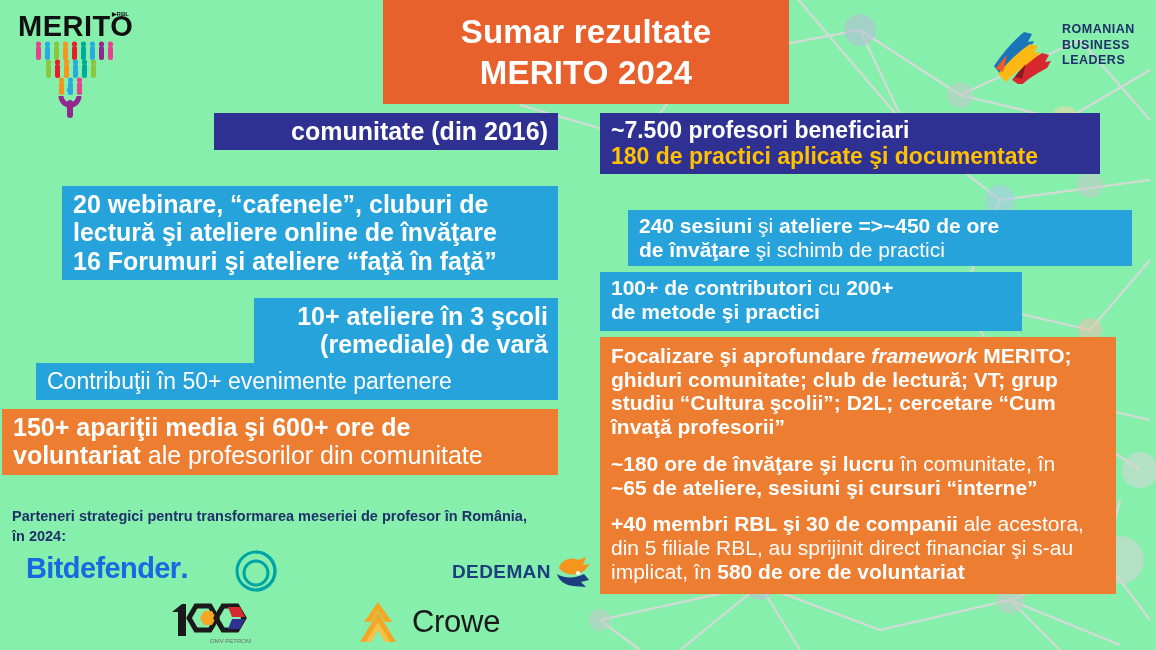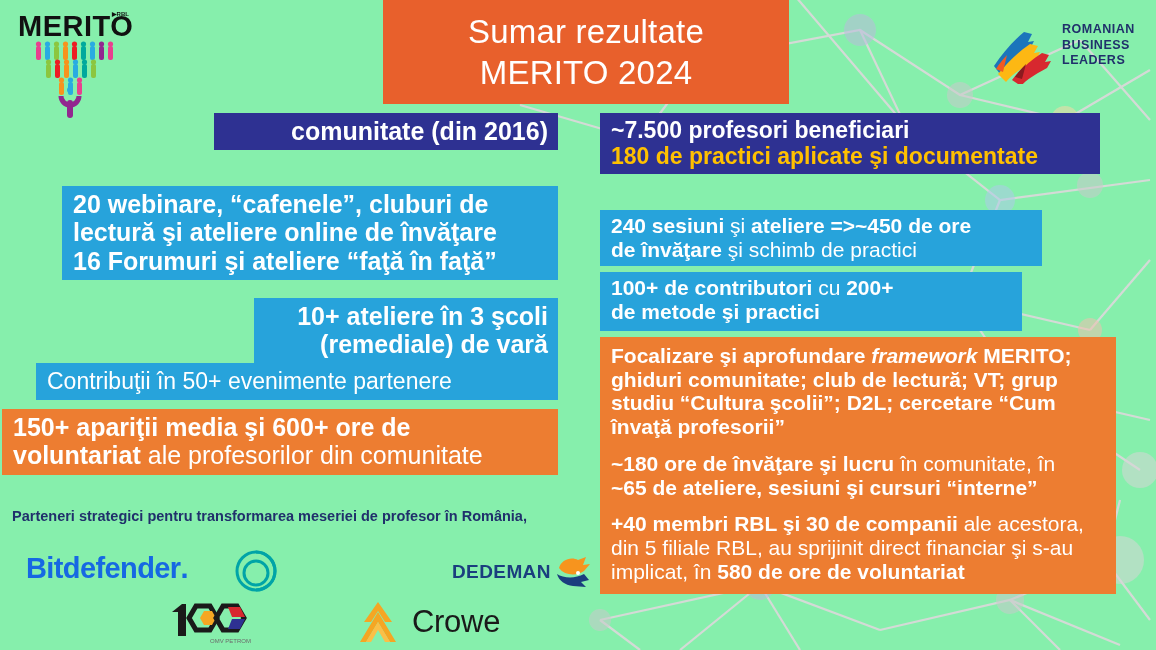--- a/index.html
+++ b/index.html
@@ -29,21 +29,21 @@
   
   #title-band {
     position: absolute; left: 383px; top: 0px;
     width: 406px; height: 104px;
     background: #E8602C;
     z-index: 6;
     display: flex; flex-direction: column;
     align-items: center; justify-content: center;
   }
   #title-band .tline {
-    color: #ffffff; font-weight: normal; font-size: 33px;
+    color: #ffffff; font-weight: bold; font-size: 33px;
     line-height: 41px; letter-spacing: .2px; white-space: nowrap;
   }
   
   #rbl-logo {
     position: absolute; left: 988px; top: 22px;
     width: 160px; height: 76px; z-index: 6;
     display: flex; align-items: flex-start; gap: 8px;
   }
   #rbl-logo .rbl-mark { width: 66px; height: 62px; flex: 0 0 auto; }
   #rbl-logo .rbl-words {
@@ -72,21 +72,21 @@
   #lb2 .ln { font-size: 25px; }
   #lb3 { left: 254px;  top: 298px; width: 304px; }
   #lb3 .ln { font-size: 25px; }
   #lb4 { left: 36px;   top: 363px; width: 522px; padding-top: 5px; padding-bottom: 6px;}
   #lb4 .ln { font-size: 23px; }
   #lb5 { left: 2px;    top: 409px; width: 556px; }
   #lb5 .ln { font-size: 25px; }
   
   #rb1 { left: 600px; top: 113px; width: 500px; }
   #rb1 .ln { font-size: 23px; }
-  #rb2 { left: 600px; top: 210px; width: 442px; }
+  #rb2 { left: 628px; top: 210px; width: 504px; }
   #rb2 .ln { font-size: 21px; }
   #rb3 { left: 600px; top: 272px; width: 422px; padding-bottom: 8px; }
   #rb3 .ln { font-size: 21px; }
   #rb4 { left: 600px; top: 337px; width: 516px; padding: 7px 10px 11px 11px; }
   #rb4 .ln { font-size: 21px; }
   #rb4 .para { margin-bottom: 13px; }
   #rb4 .para:last-child { margin-bottom: 0; }
   
   #partners {
     position: absolute; left: 12px; top: 506px;
@@ -295,20 +295,21 @@
       <div class="para">
         <div class="ln"><span class="b">+40 membri RBL şi 30 de companii </span><span class="n">ale acestora,</span></div>
         <div class="ln"><span class="n">din 5 filiale RBL, au sprijinit direct financiar şi s-au</span></div>
         <div class="ln"><span class="n">implicat, în </span><span class="b">580 de ore de voluntariat</span></div>
       </div>
     </div>
 
   <div id="partners">
     <div id="partners-caption">
       <div>Parteneri strategici pentru transformarea meseriei de profesor în România,</div>
+      <div>în 2024:</div>
     </div>
 
     <div id="logo-row-1">
       <div class="plogo" id="logo-bitdefender">
         <span class="bd-text">Bitdefender</span>
         <span class="bd-dot">.</span>
       </div>
 
       <div class="plogo" id="logo-nepi">
         <svg width="44" height="46" viewBox="0 0 44 46">

